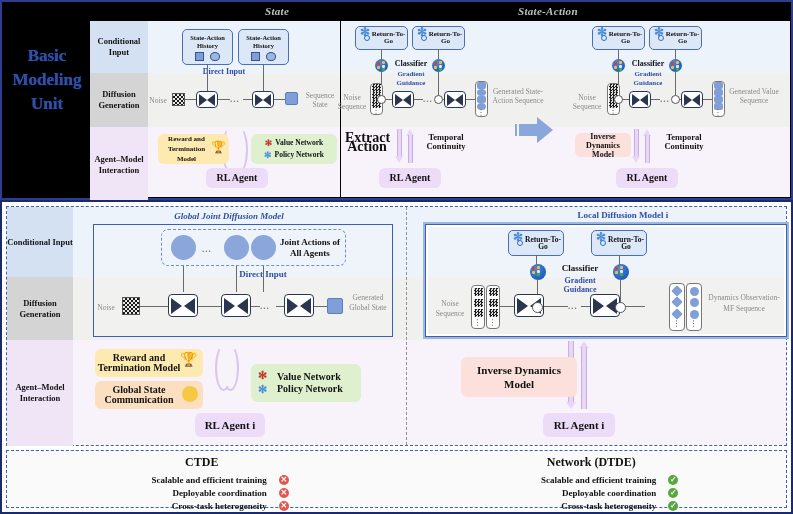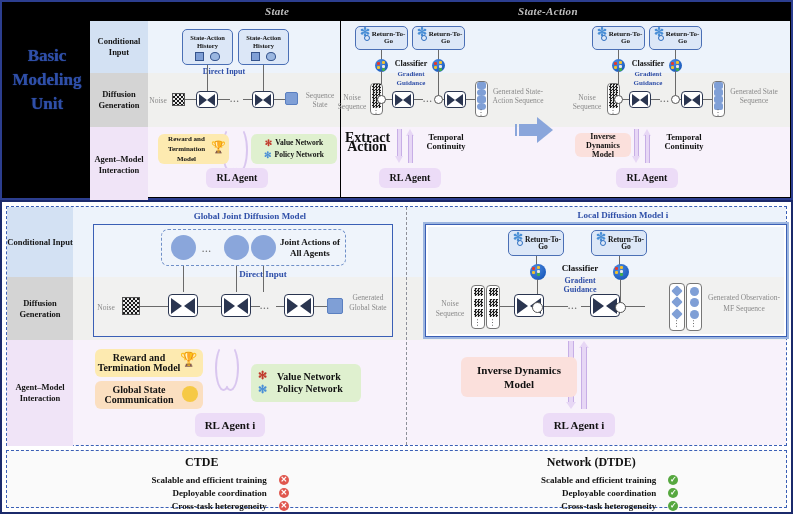--- a/index.html
+++ b/index.html
@@ -418,21 +418,21 @@
         <div class="bowtie" style="left:112px; top:70px;"></div>
         <div class="line-h" style="left:134px; top:78px; width:9px;"></div>
         <div class="opcirc" style="left:102px; top:74px;"></div>
         <div class="tokcol" style="left:143px; top:60px; width:13px; height:36px;">
           <div class="tok blue"></div>
             <div class="tok blue"></div>
             <div class="tok blue"></div>
             <div class="tok blue"></div>
             <div class="tok ellipsis">⋮</div>
         </div>
-        <div class="lab" style="left:158px; top:66px; width:54px;">Generated State Sequence</div>
+        <div class="lab" style="left:158px; top:66px; width:54px;">Generated Value Sequence</div>
 
         <div class="dblarrow" style="left:63px; top:108px; height:34px;">
           <div class="arw down" style="left:0; top:0; height:34px;">
               <div class="stem"></div>
               <div class="head"></div>
             </div>
         </div>
         <div class="dblarrow" style="left:74px; top:108px; height:34px;">
           <div class="arw up" style="left:0; top:0; height:34px;">
               <div class="head"></div>
@@ -463,21 +463,21 @@
         <div class="brl brl-agent">Agent–Model Interaction</div>
       </div>
 
       <div class="bpanes">
         <div class="bband-cond"></div>
         <div class="bband-diff"></div>
         <div class="bband-agent"></div>
 
         <div class="vdash" style="left:333px; top:0; bottom:0;"></div>
 
-        <div class="model-title" style="left:37px; top:4px; width:280px;">Global Joint Diffusion Model</div>
+        <div class="model-title" style="left:16px; top:4px; width:280px;font-style:italic;">Global Joint Diffusion Model</div>
         <div class="modelbox" style="left:20px; top:17px; width:300px; height:113px;"></div>
 
         <div class="dashbox" style="left:88px; top:22px; width:185px; height:37px;"></div>
         <div class="bigcirc" style="left:98px; top:28px; width:25px; height:25px;"></div>
         <div class="dots" style="left:129px; top:37px;">...</div>
         <div class="bigcirc" style="left:151px; top:28px; width:25px; height:25px;"></div>
         <div class="bigcirc" style="left:178px; top:28px; width:25px; height:25px;"></div>
         <div class="lab dk" style="left:203px; top:30px; width:68px; font-size:9px; line-height:11px;">Joint Actions of All Agents</div>
 
         <div class="line-v" style="left:110px; top:59px; height:26px;"></div>
@@ -582,21 +582,21 @@
             <div class="tok diam"></div>
             <div class="tok diam"></div>
             <div class="tok ellipsis">⋮</div>
         </div>
         <div class="tokcol" style="left:613px; top:76px; width:16px; height:48px;">
           <div class="tok circ"></div>
             <div class="tok circ"></div>
             <div class="tok circ"></div>
             <div class="tok ellipsis">⋮</div>
         </div>
-        <div class="lab" style="left:633px; top:85px; width:76px; line-height:11px;">Generated Observation-MF Sequence</div>
+        <div class="lab" style="left:633px; top:85px; width:76px; line-height:11px;">Dynamics Observation-MF Sequence</div>
 
         <div class="dblarrow" style="left:493px; top:134px; height:68px;">
           <div class="arw down" style="left:0; top:0; height:68px; width:11px;">
               <div class="stem" style="left:2px; width:6px;"></div>
               <div class="head" style="border-left-width:5.5px; border-right-width:5.5px;"></div>
             </div>
         </div>
         <div class="dblarrow" style="left:506px; top:134px; height:68px;">
           <div class="arw up" style="left:0; top:0; height:68px; width:11px;">
               <div class="head" style="border-left-width:5.5px; border-right-width:5.5px;"></div>

